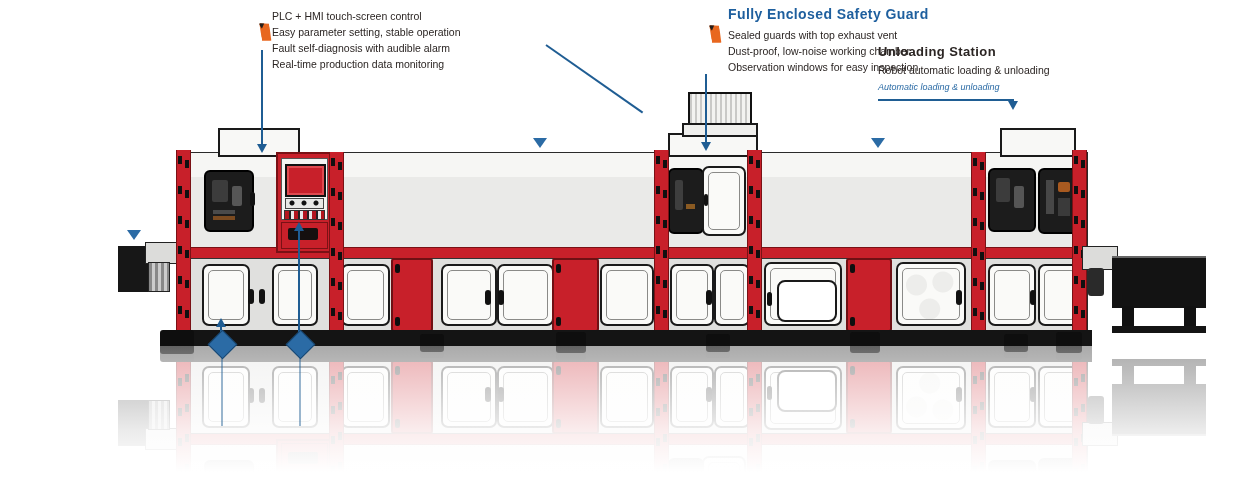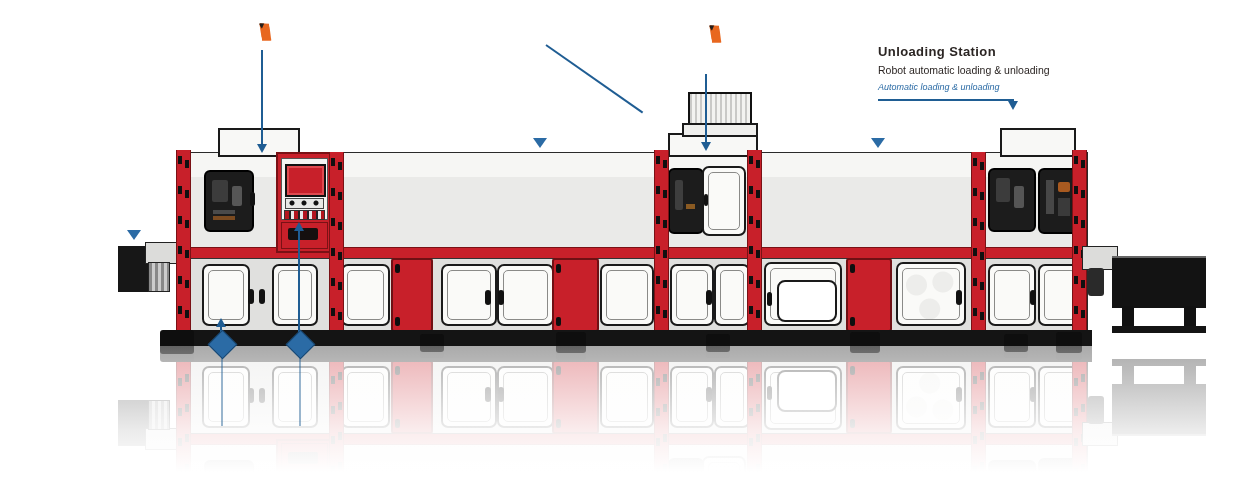--- a/index.html
+++ b/index.html
@@ -254,28 +254,42 @@
     <div class="abs basestrip" style="left:1112px;top:326px;width:94px;height:7px;"></div>
   </div>
       </div>
   </div>
   <div id="refl-fade"></div>
 
   <div class="abs vline" style="left:221px;top:356px;height:70px;opacity:.45;"></div>
   <div class="abs vline" style="left:299px;top:356px;height:70px;opacity:.45;"></div>
 
   <div class="abs" style="left:272px;top:2px;width:290px;">
+    <div style="margin-top:6px;">
+      <div class="callout-line">PLC + HMI touch-screen control</div>
+      <div class="callout-line">Easy parameter setting, stable operation</div>
+      <div class="callout-line">Fault self-diagnosis with audible alarm</div>
+      <div class="callout-line">Real-time production data monitoring</div>
+    </div>
   </div>
   <div class="abs flag" style="left:260px;top:22px;"></div>
   <div class="abs vline" style="left:261px;top:50px;height:94px;"></div>
   <div class="abs arrowdown" style="left:257px;top:144px;"></div>
 
   <div class="abs hline" style="left:546px;top:44px;width:118px;transform:rotate(35deg);transform-origin:left center;"></div>
   <div class="abs vtip" style="left:533px;top:138px;"></div>
 
+  <div class="abs" style="left:728px;top:6px;width:260px;">
+    <div class="callout-title" style="font-size:14px;">Fully Enclosed Safety Guard</div>
+    <div style="margin-top:5px;">
+      <div class="callout-line">Sealed guards with top exhaust vent</div>
+      <div class="callout-line">Dust-proof, low-noise working chamber</div>
+      <div class="callout-line">Observation windows for easy inspection</div>
+    </div>
+  </div>
   <div class="abs flag" style="left:710px;top:24px;"></div>
   <div class="abs vline" style="left:705px;top:74px;height:68px;"></div>
   <div class="abs arrowdown" style="left:701px;top:142px;"></div>
   <div class="abs vtip" style="left:871px;top:138px;"></div>
 
   <div class="abs" style="left:878px;top:44px;width:180px;">
     <div class="callout-title" style="font-size:13px;color:#2b2523;">Unloading Station</div>
     <div class="callout-line" style="margin-top:3px;">Robot automatic loading &amp; unloading</div>
     <div style="margin-top:4px;font-size:9px;color:#2b6ba5;font-style:italic;">Automatic loading &amp; unloading</div>
   </div>

